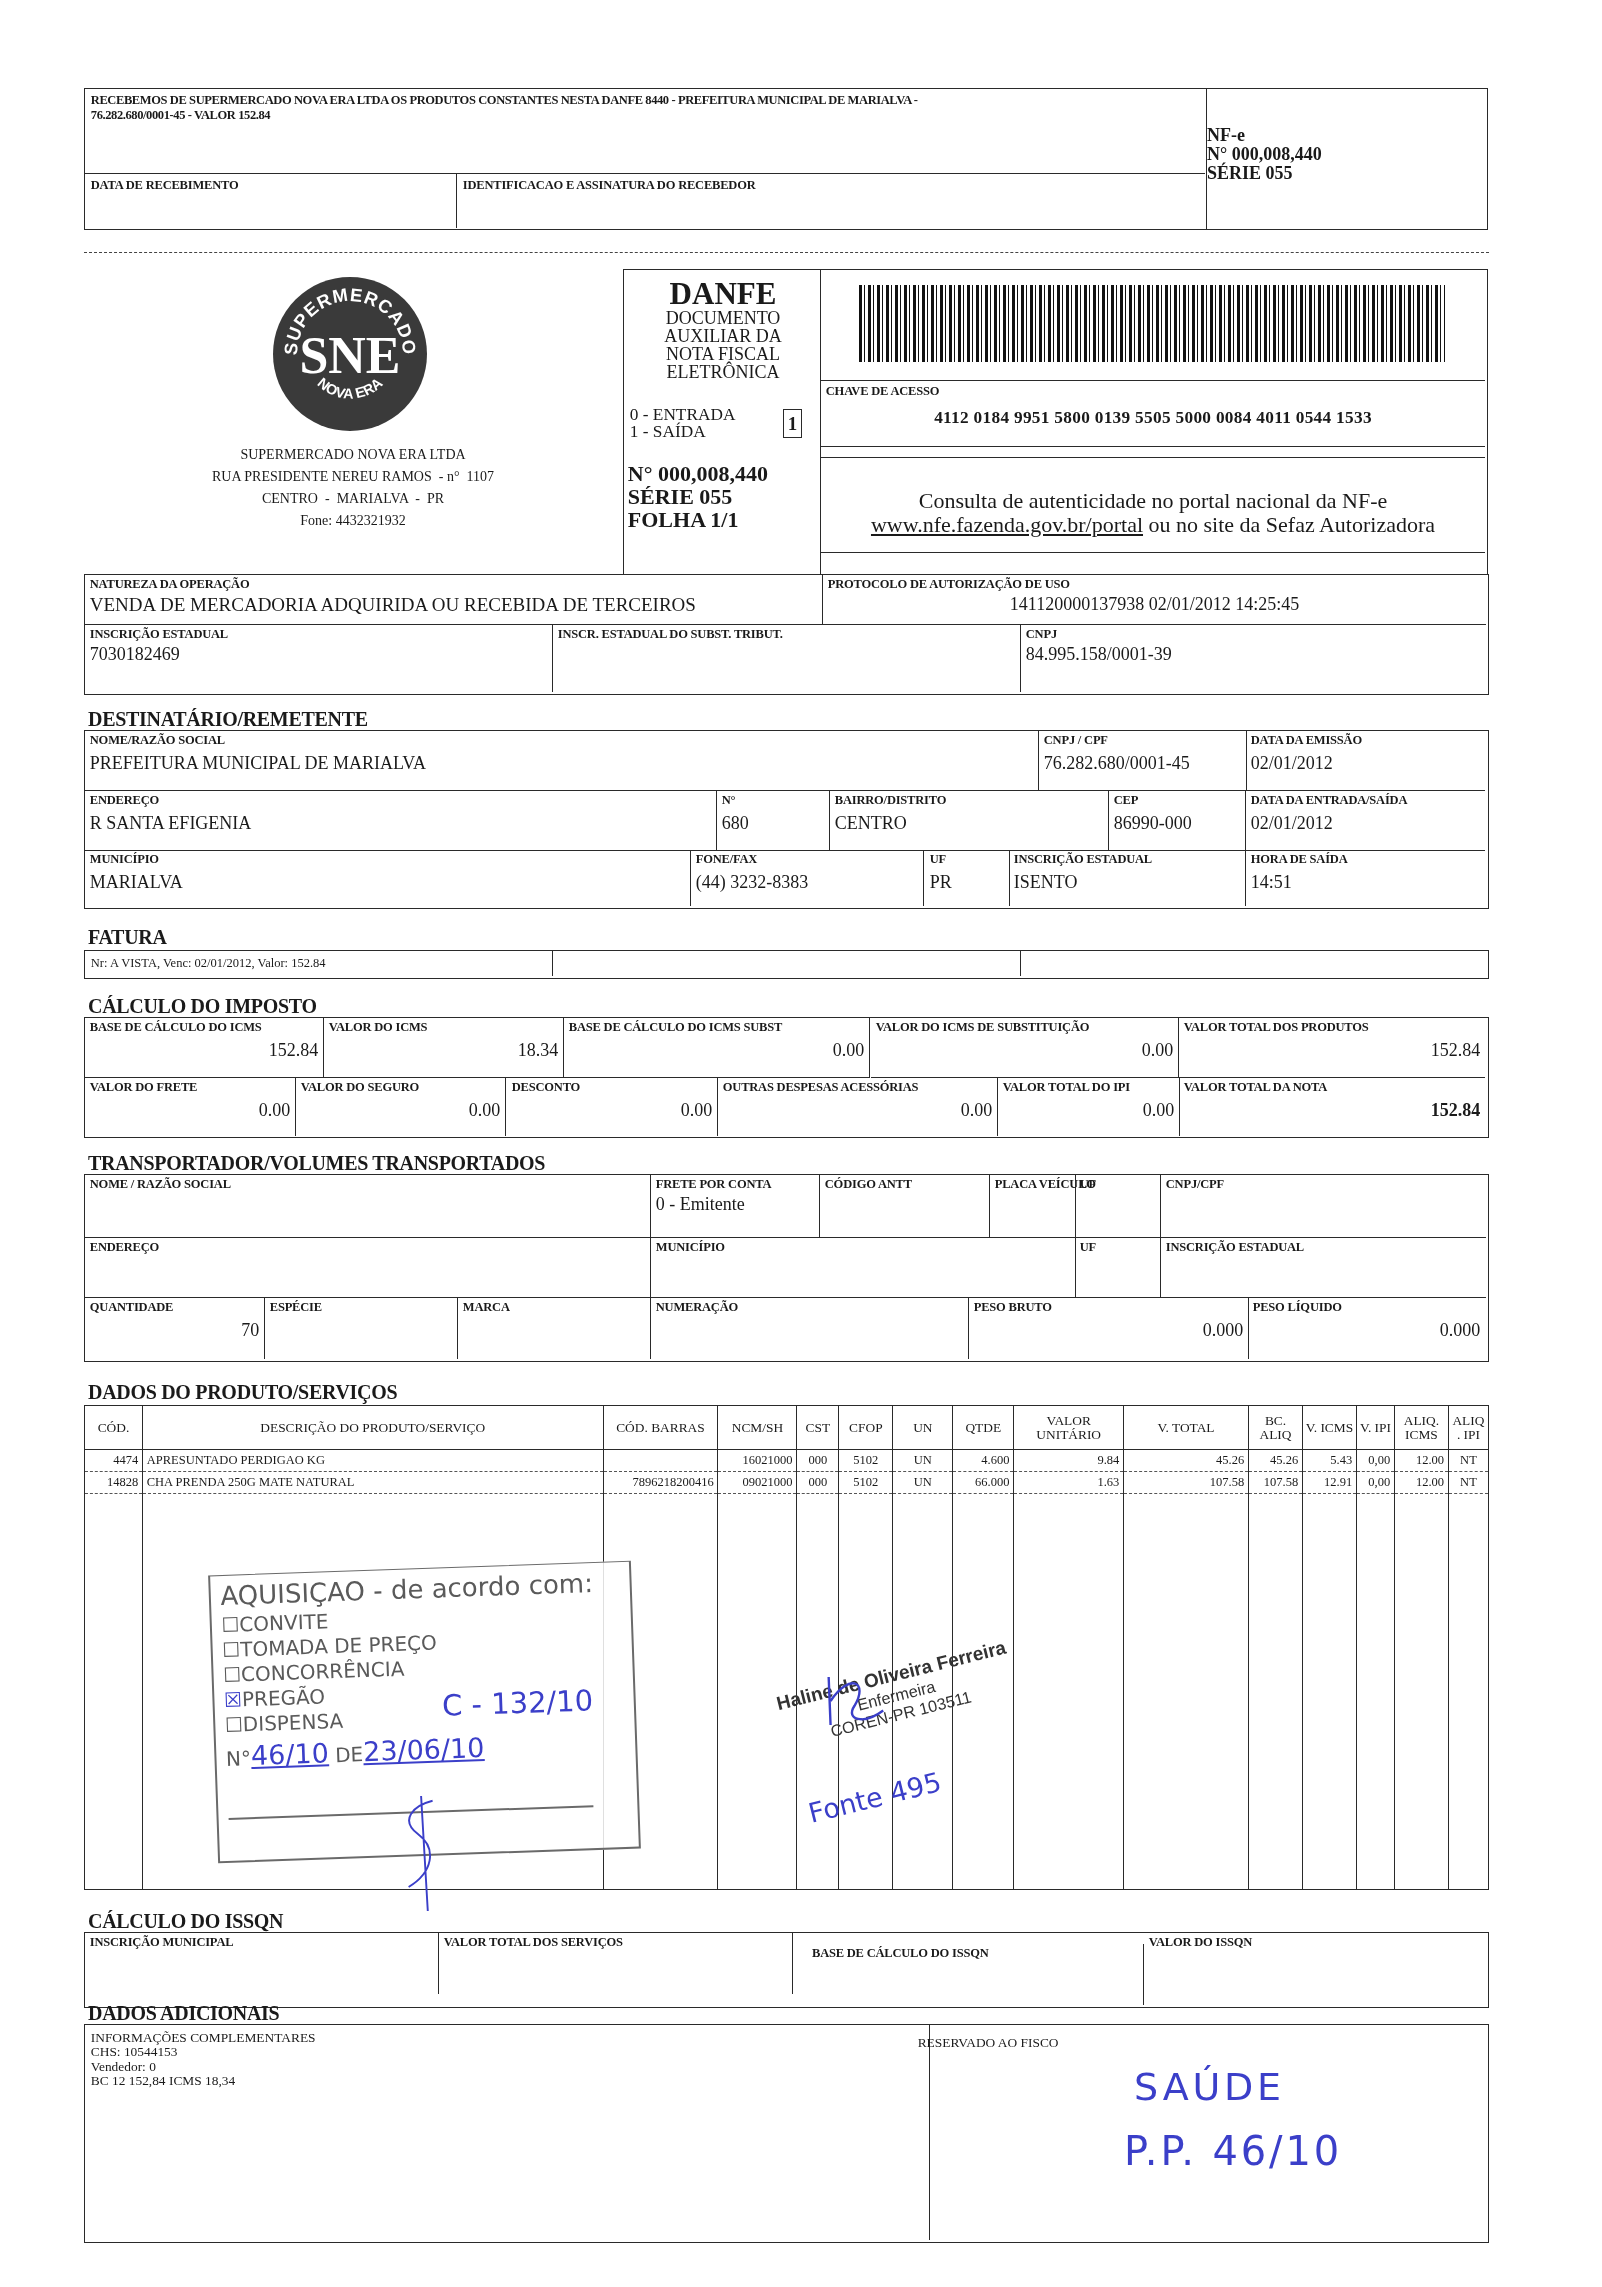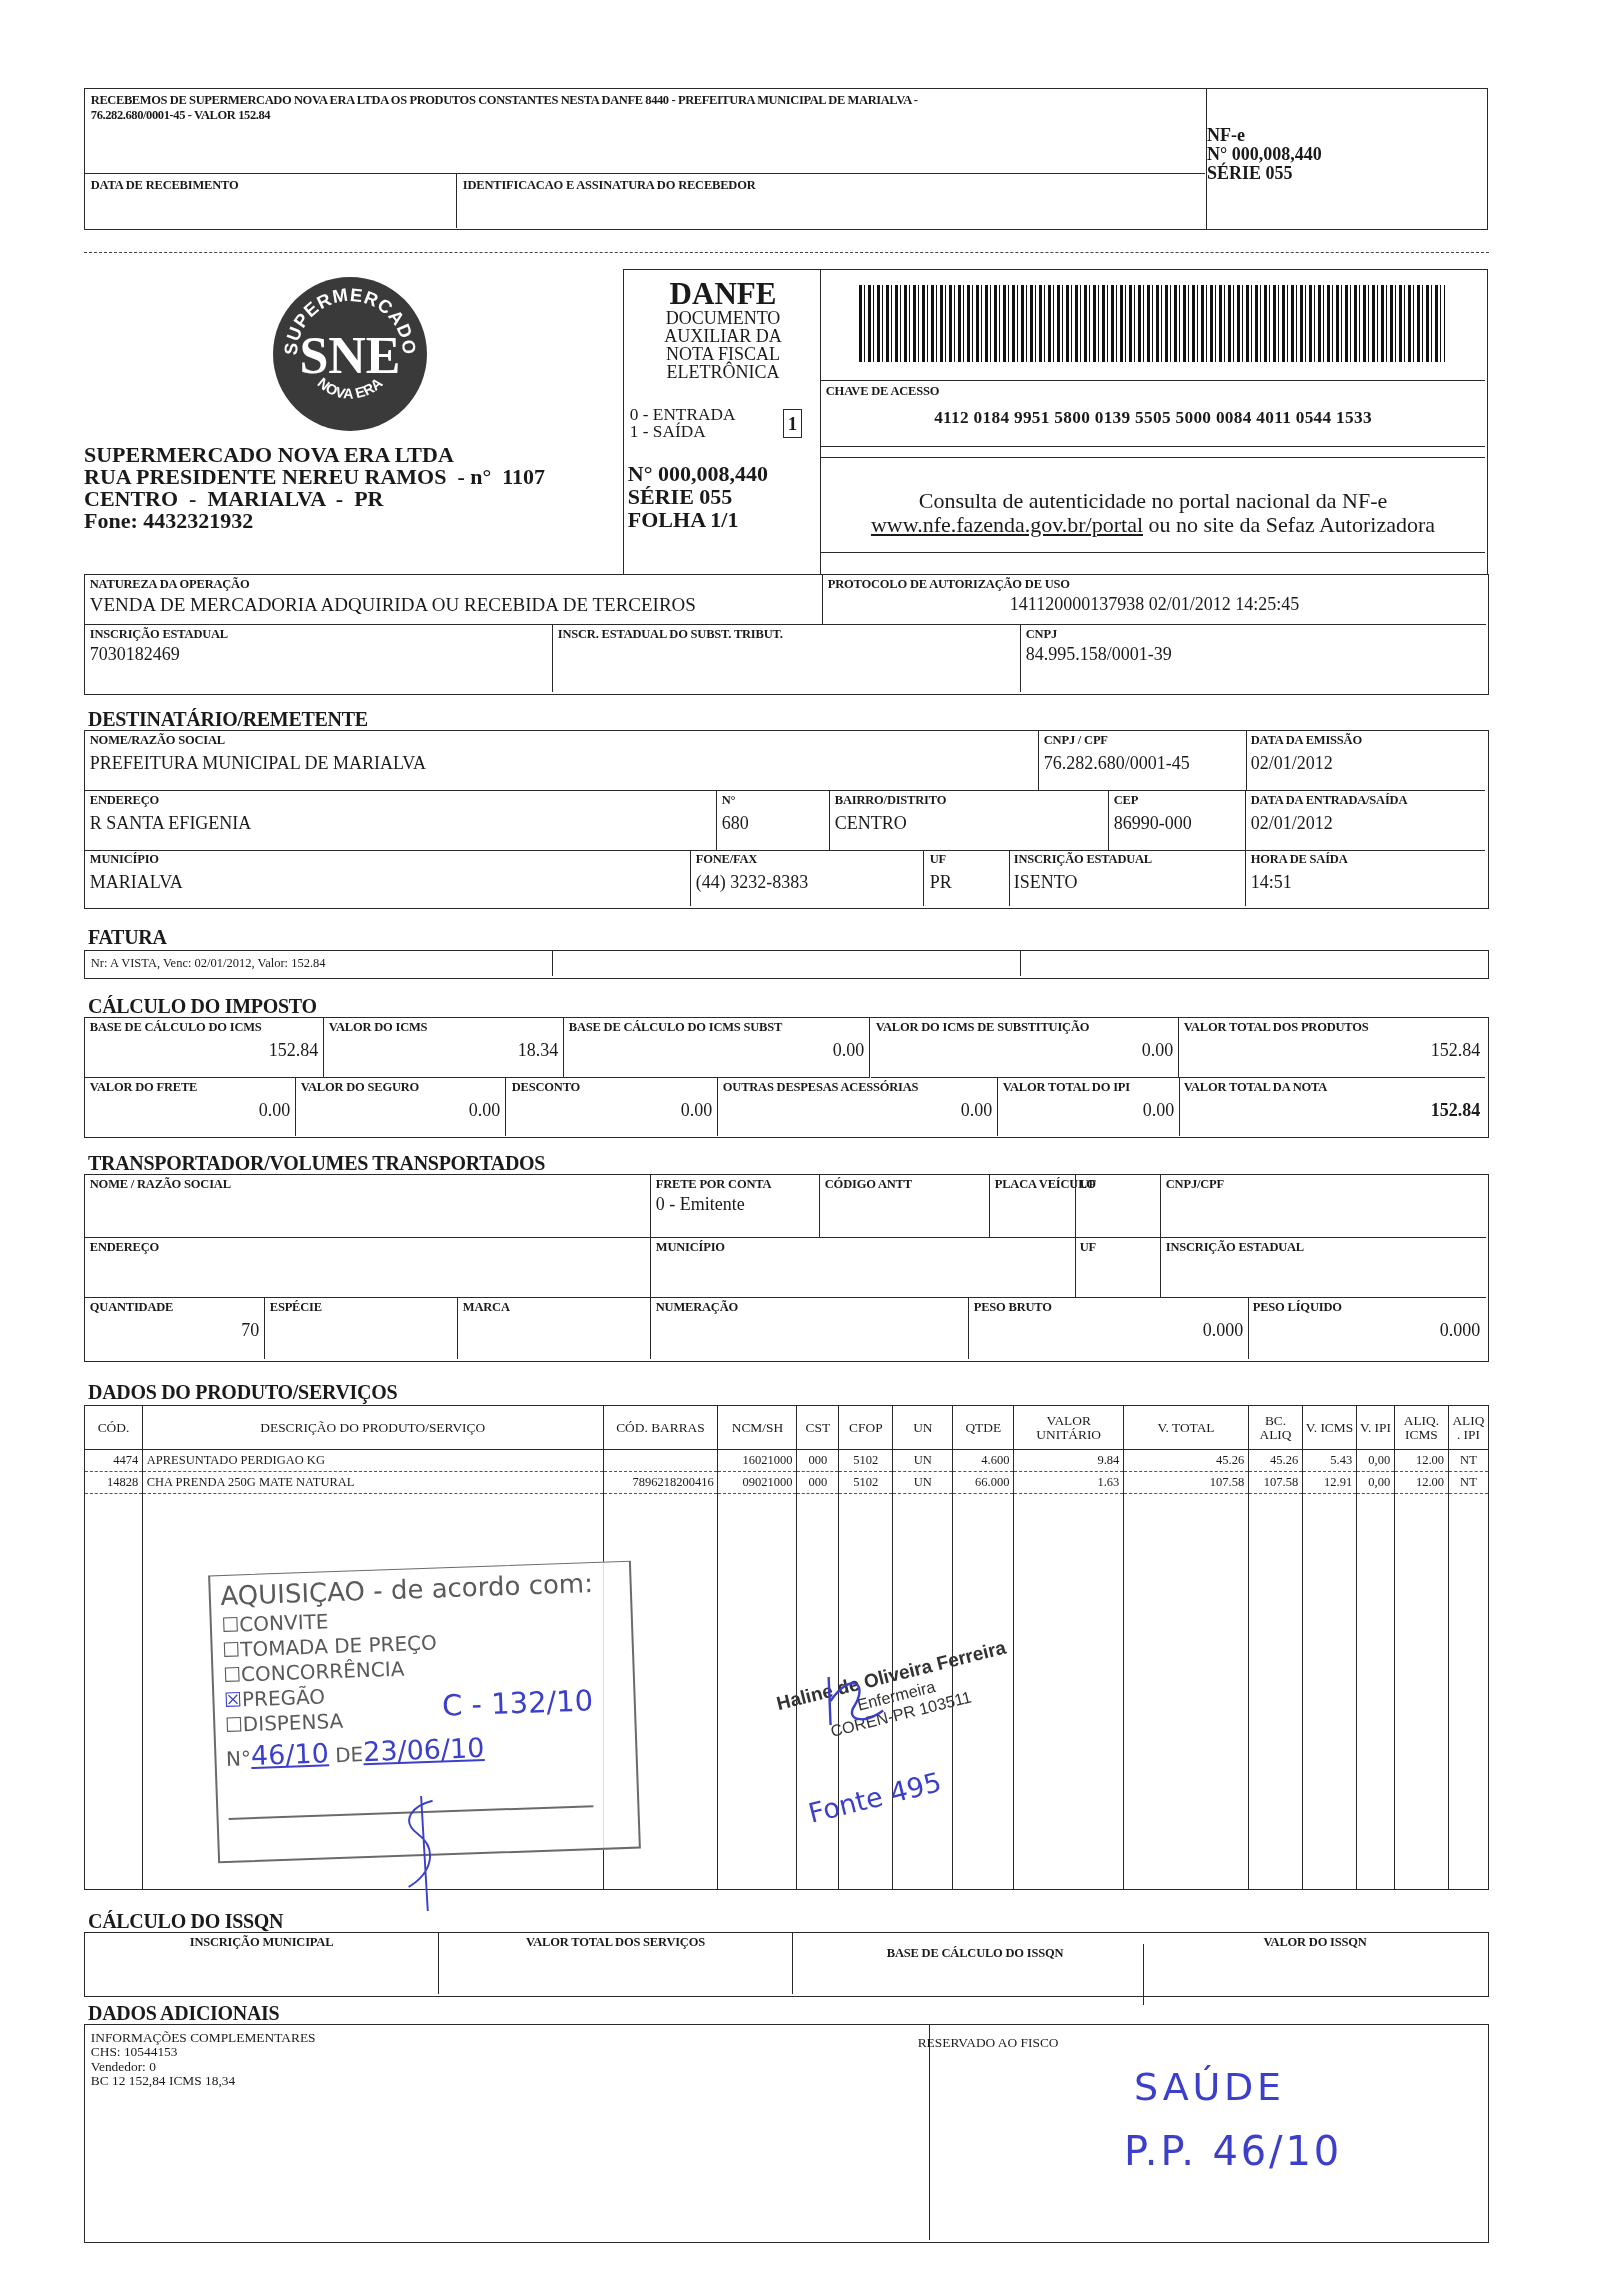--- a/index.html
+++ b/index.html
@@ -50,21 +50,21 @@
     <svg width="154" height="154" viewBox="0 0 160 160">
       <defs>
         <path id="arcTop" d="M 25 80 A 55 55 0 0 1 135 80"></path>
         <path id="arcBot" d="M 35 95 A 48 48 0 0 0 125 95"></path>
       </defs>
       <text font-family="Liberation Sans, sans-serif" font-weight="bold" font-size="19" fill="#fff" letter-spacing="1"><textPath href="#arcTop" startOffset="50%" text-anchor="middle">SUPERMERCADO</textPath></text>
       <text font-family="Liberation Sans, sans-serif" font-weight="bold" font-size="15" fill="#fff"><textPath href="#arcBot" startOffset="50%" text-anchor="middle">NOVA ERA</textPath></text>
       <text x="80" y="100" text-anchor="middle" font-family="Liberation Serif, serif" font-weight="bold" font-size="54" fill="#fff">SNE</text>
     </svg>
   </div>
-  <div style="position:absolute;left:0;top:173px;width:538px;text-align:left;font-weight:bold;font-size:22px;line-height:22px;">
+  <div style="position:absolute;left:0;top:173px;width:538px;text-align:center;font-weight:normal;font-size:14px;line-height:22px;">
     <div>SUPERMERCADO NOVA ERA LTDA</div>
     <div style="white-space:pre;">RUA PRESIDENTE NEREU RAMOS  - n°  1107</div>
     <div style="white-space:pre;">CENTRO  -  MARIALVA  -  PR</div>
     <div>Fone: 4432321932</div>
   </div>
 </div>
 
 <div class="box" style="left:623px;top:269px;width:200px;height:306px;border-bottom:none;">
   <div style="text-align:center;font-weight:bold;font-size:31px;margin-top:7.7px;line-height:31px;">DANFE</div>
   <div style="text-align:center;font-size:18px;line-height:18px;">
@@ -424,21 +424,21 @@
   <div style="font-size:19px;font-weight:bold;white-space:nowrap;">Haline de Oliveira Ferreira</div>
   <div style="font-size:16.3px;">Enfermeira</div>
   <div style="font-size:16.3px;">COREN-PR 103511</div>
 </div>
 <svg class="abs" style="left:821px;top:1672px;" width="67" height="58" viewBox="0 0 70 60">
   <path d="M8 5 L 10 55 M 10 30 C 30 0, 50 10, 35 35 C 25 50, 45 55, 65 40" stroke="#3b3fc9" stroke-width="2.5" fill="none"></path>
 </svg>
 <div class="hand" style="left:807px;top:1782px;font-size:27px;font-style:normal;transform:rotate(-14deg);">Fonte 495</div>
 
 <div class="section-title" style="left:88px;top:1910px;">CÁLCULO DO ISSQN</div>
-<div class="box" style="left:84px;top:1932px;width:1405px;height:65px;text-align:center;">
+<div class="box" style="left:84px;top:1932px;width:1405px;height:76px;">
   <div class="cell" style="left:0;top:0;width:354px;height:61px;border-bottom:none;">
       <span class="lbl">INSCRIÇÃO MUNICIPAL</span>
       <span class="val"></span>
     </div>
   <div class="cell" style="left:354px;top:0;width:354px;height:61px;border-bottom:none;">
       <span class="lbl">VALOR TOTAL DOS SERVIÇOS</span>
       <span class="val"></span>
     </div>
   <div class="cell" style="left:707px;top:11px;width:352px;height:61px;border-bottom:none;padding-left:20px;">
       <span class="lbl">BASE DE CÁLCULO DO ISSQN</span>

